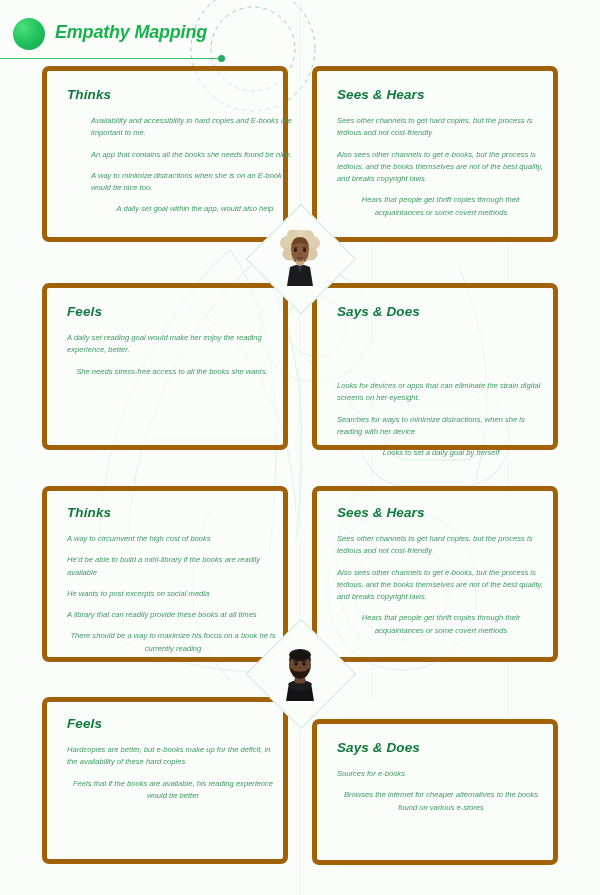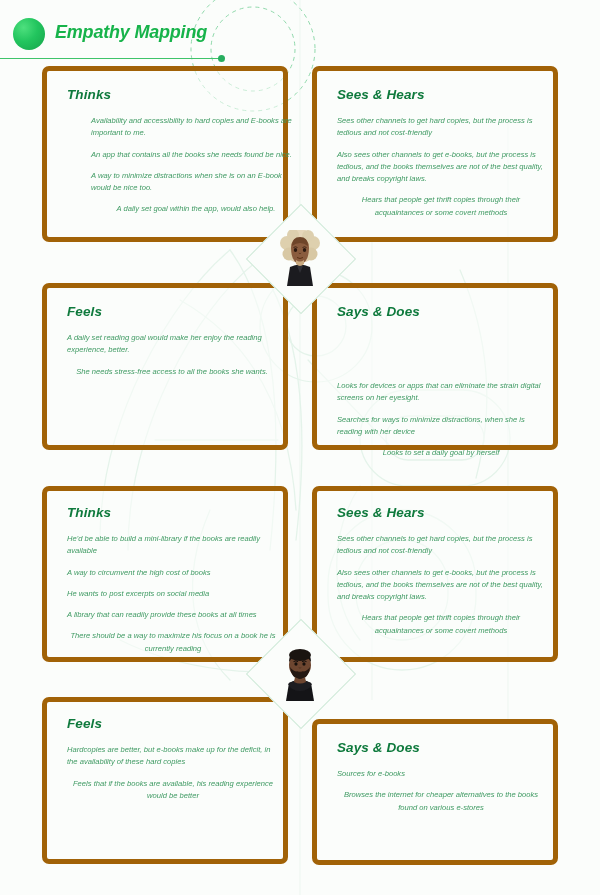--- a/index.html
+++ b/index.html
@@ -171,22 +171,22 @@
       <path d="M17 27.5 q3 2 6 0" stroke="#5a3016" stroke-width="1" fill="none"></path>
       <path d="M10 37 q10 -5 20 0 l3 19 h-26 z" fill="#1b1b1f"></path>
       <path d="M17 36 l3 7 l3 -7 z" fill="#2f2f35"></path>
       <path d="M16 34 q4 4 8 0 l0 -4 q-4 3 -8 0 z" fill="#c9a97f"></path>
     </svg>
   </div>
 
   <div class="card" style="left:42px;top:486px;width:246px;height:176px;">
     <div class="card-title" style="left:20px;top:14px;">Thinks</div>
     <div class="card-body" style="left:20px;top:42px;width:212px;">
+      <p>A way to circumvent the high cost of books</p>
       <p>He'd be able to build a mini-library if the books are readily available</p>
-      <p>A way to circumvent the high cost of books</p>
       <p>He wants to post excerpts on social media</p>
       <p>A library that can readily provide these books at all times</p>
       <p>There should be a way to maximize his focus on a book he is currently reading</p>
     </div>
   </div>
 
   <div class="card" style="left:312px;top:486px;width:246px;height:176px;">
     <div class="card-title" style="left:20px;top:14px;">Sees &amp; Hears</div>
     <div class="card-body" style="left:20px;top:42px;width:208px;">
       <p>Sees other channels to get hard copies, but the process is tedious and not cost-friendly</p>

